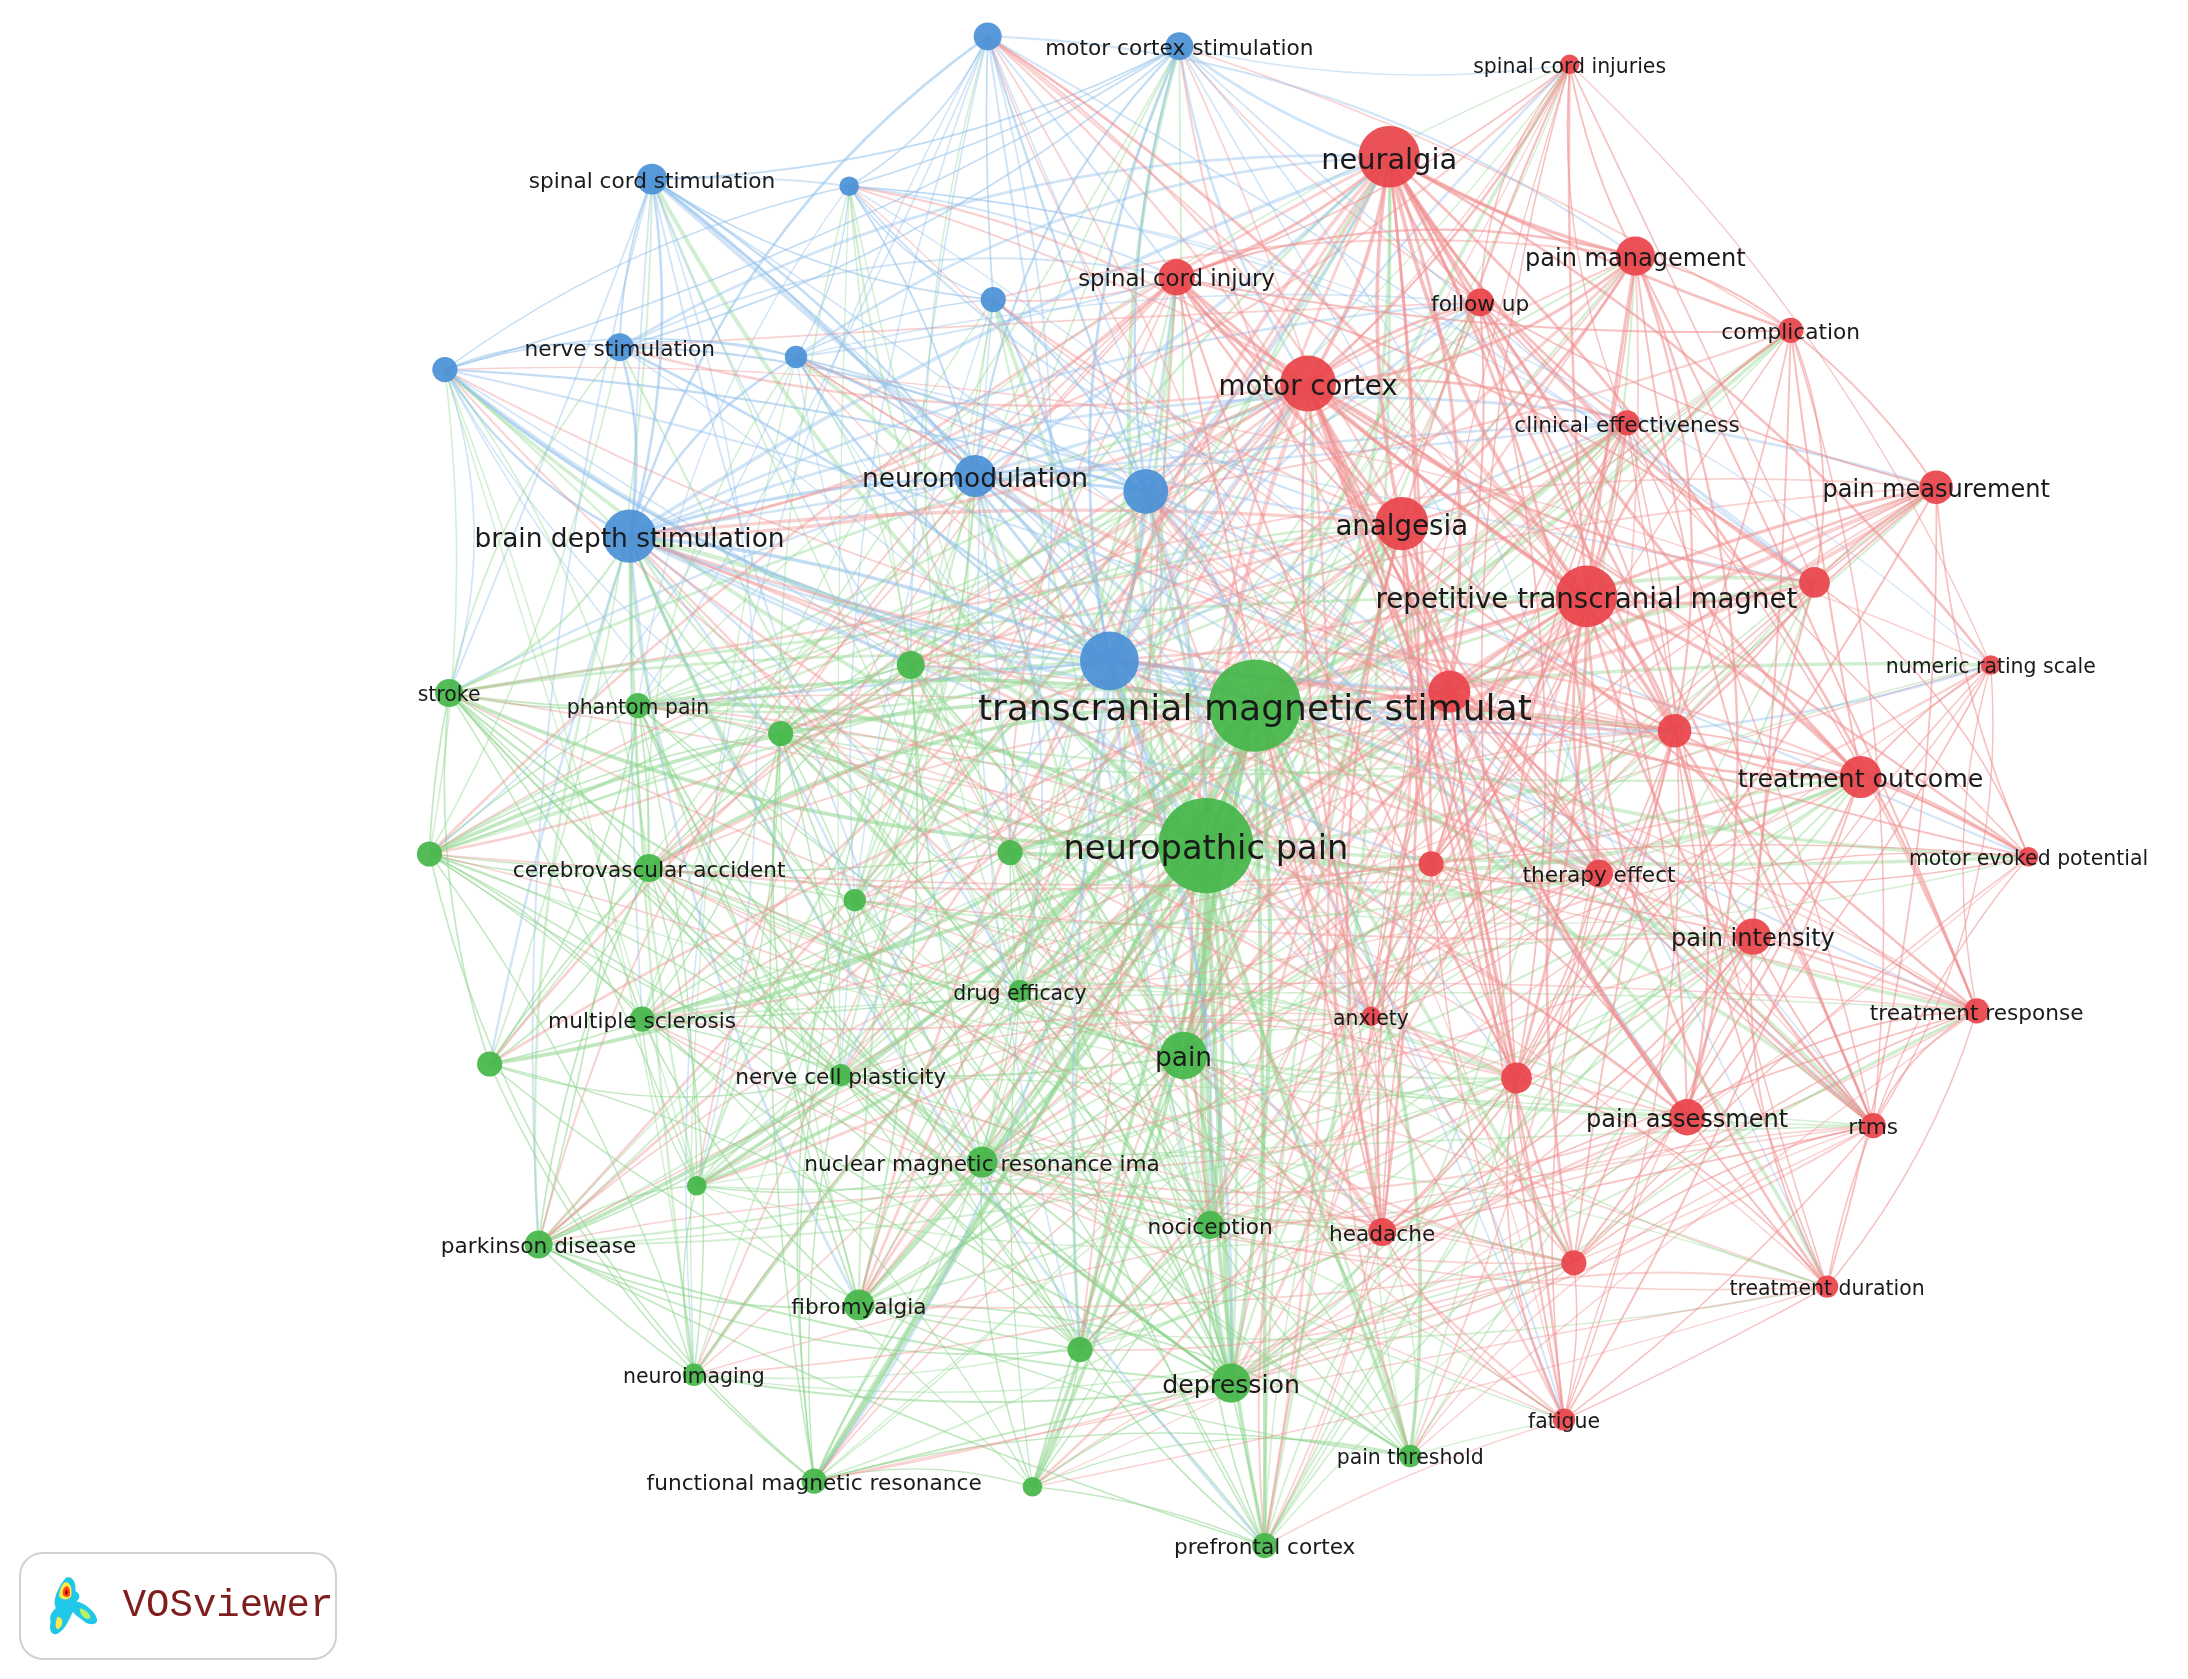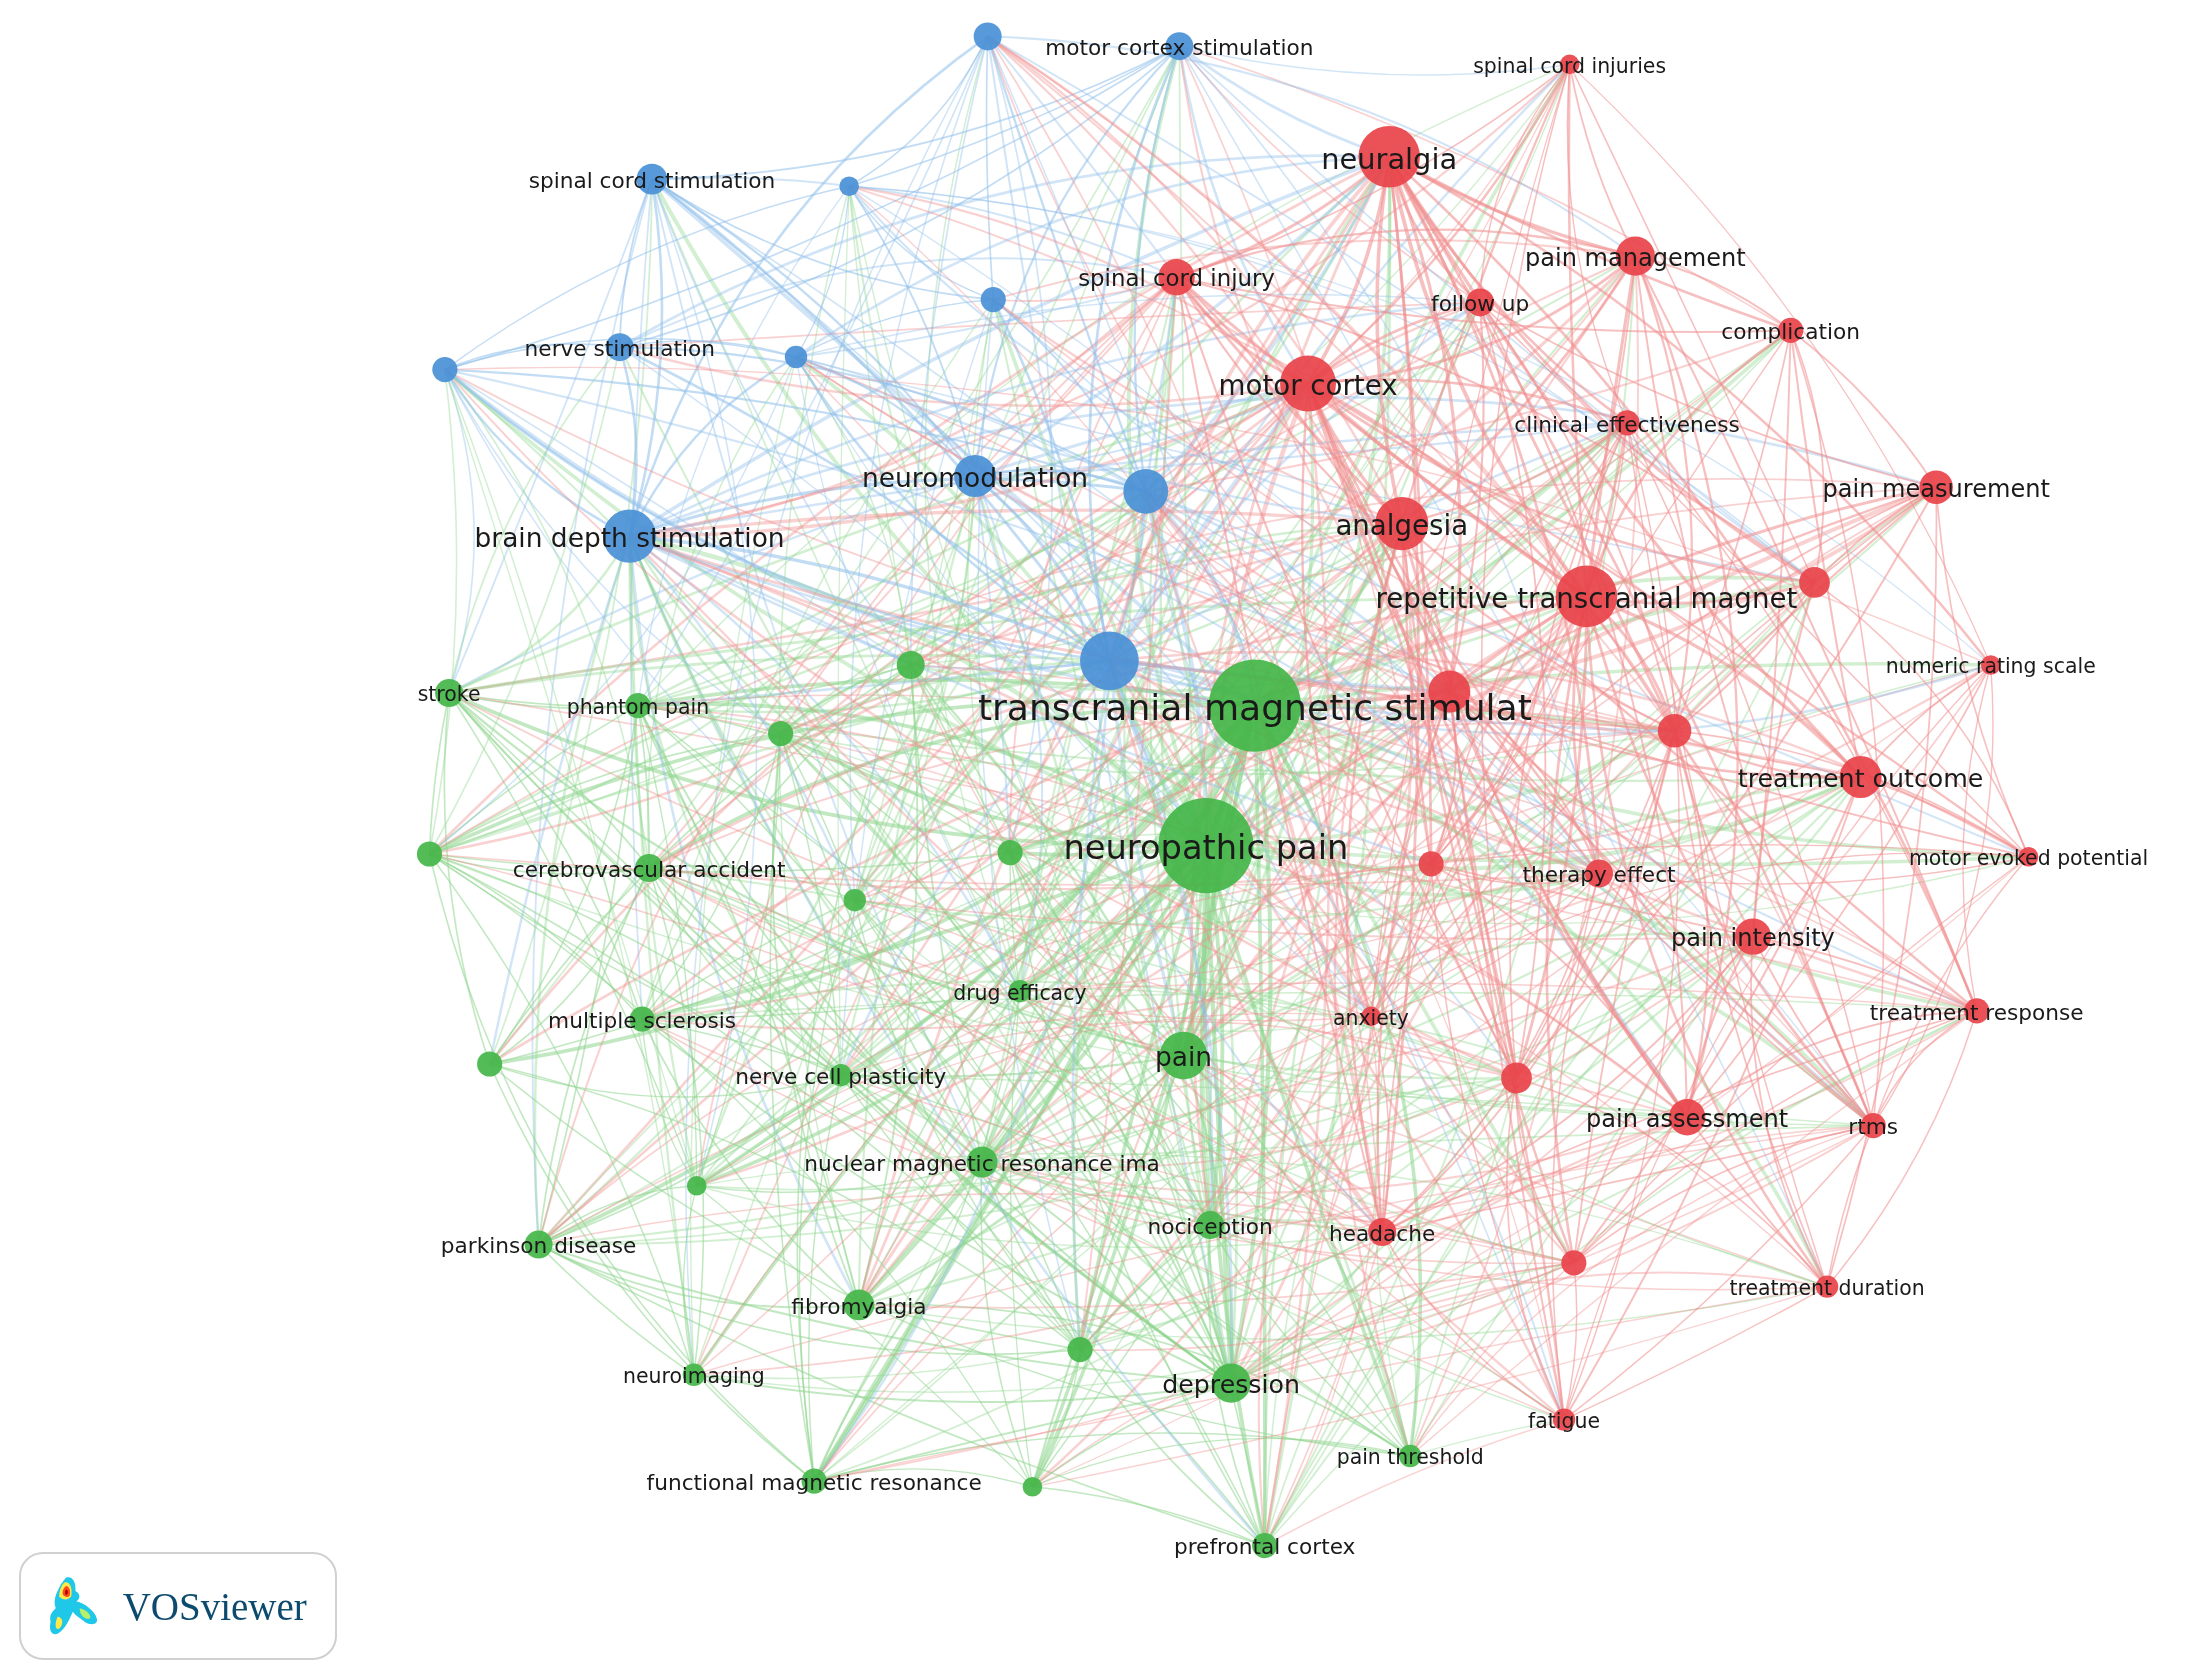--- a/index.html
+++ b/index.html
@@ -1,21 +1,21 @@
 <!DOCTYPE html>
 <html style="font-size:13.7px"><head>
 <meta charset="utf-8">
 <style>
   html,body{margin:0;padding:0;background:#ffffff;}
   body{width:2188px;height:1680px;overflow:hidden;position:relative;font-family:"DejaVu Sans","Liberation Sans",sans-serif;}
   #net{position:absolute;left:0;top:0;width:2188px;height:1680px;}
   .lbl{fill:#1a1a1a;font-family:"DejaVu Sans","Liberation Sans",sans-serif;}
   .logo{position:absolute;left:19px;top:1552px;width:318px;height:108px;border:2.6px solid #d0d0d0;border-radius:24px;background:#fff;box-sizing:border-box;display:flex;align-items:center;}
   .logo-icon{margin-left:26px;width:62px;height:65px;}
-  .logo-text{margin-left:13.7px;font-size:39px;color:#0c4a6e;font-family:Liberation Serif, serif;letter-spacing:0px;}
+  .logo-text{margin-left:13.7px;font-size:39px;color:#7f1d1d;font-family:Liberation Mono, monospace;letter-spacing:0px;}
 </style>
 </head>
 <body>
 
 <svg id="net" viewBox="0 0 1564 1200" preserveAspectRatio="none" xmlns="http://www.w3.org/2000/svg">
   <g id="edges">
       <path d="M862,604 Q881.6276363168724,554.7446727109053 897,504" stroke="#8fd68f" fill="none" stroke-width="3.2" stroke-opacity="0.55"></path>
       <path d="M862,604 Q867.4411972736625,680.4337277091906 846,754" stroke="#8fd68f" fill="none" stroke-width="3.1875" stroke-opacity="0.55"></path>
       <path d="M862,604 Q870.1421399176954,796.040212191358 880,988" stroke="#8fd68f" fill="none" stroke-width="3" stroke-opacity="0.55"></path>
       <path d="M862,604 Q752.0313130144033,695.7832304526748 702,830" stroke="#8fd68f" fill="none" stroke-width="2.8125" stroke-opacity="0.55"></path>

